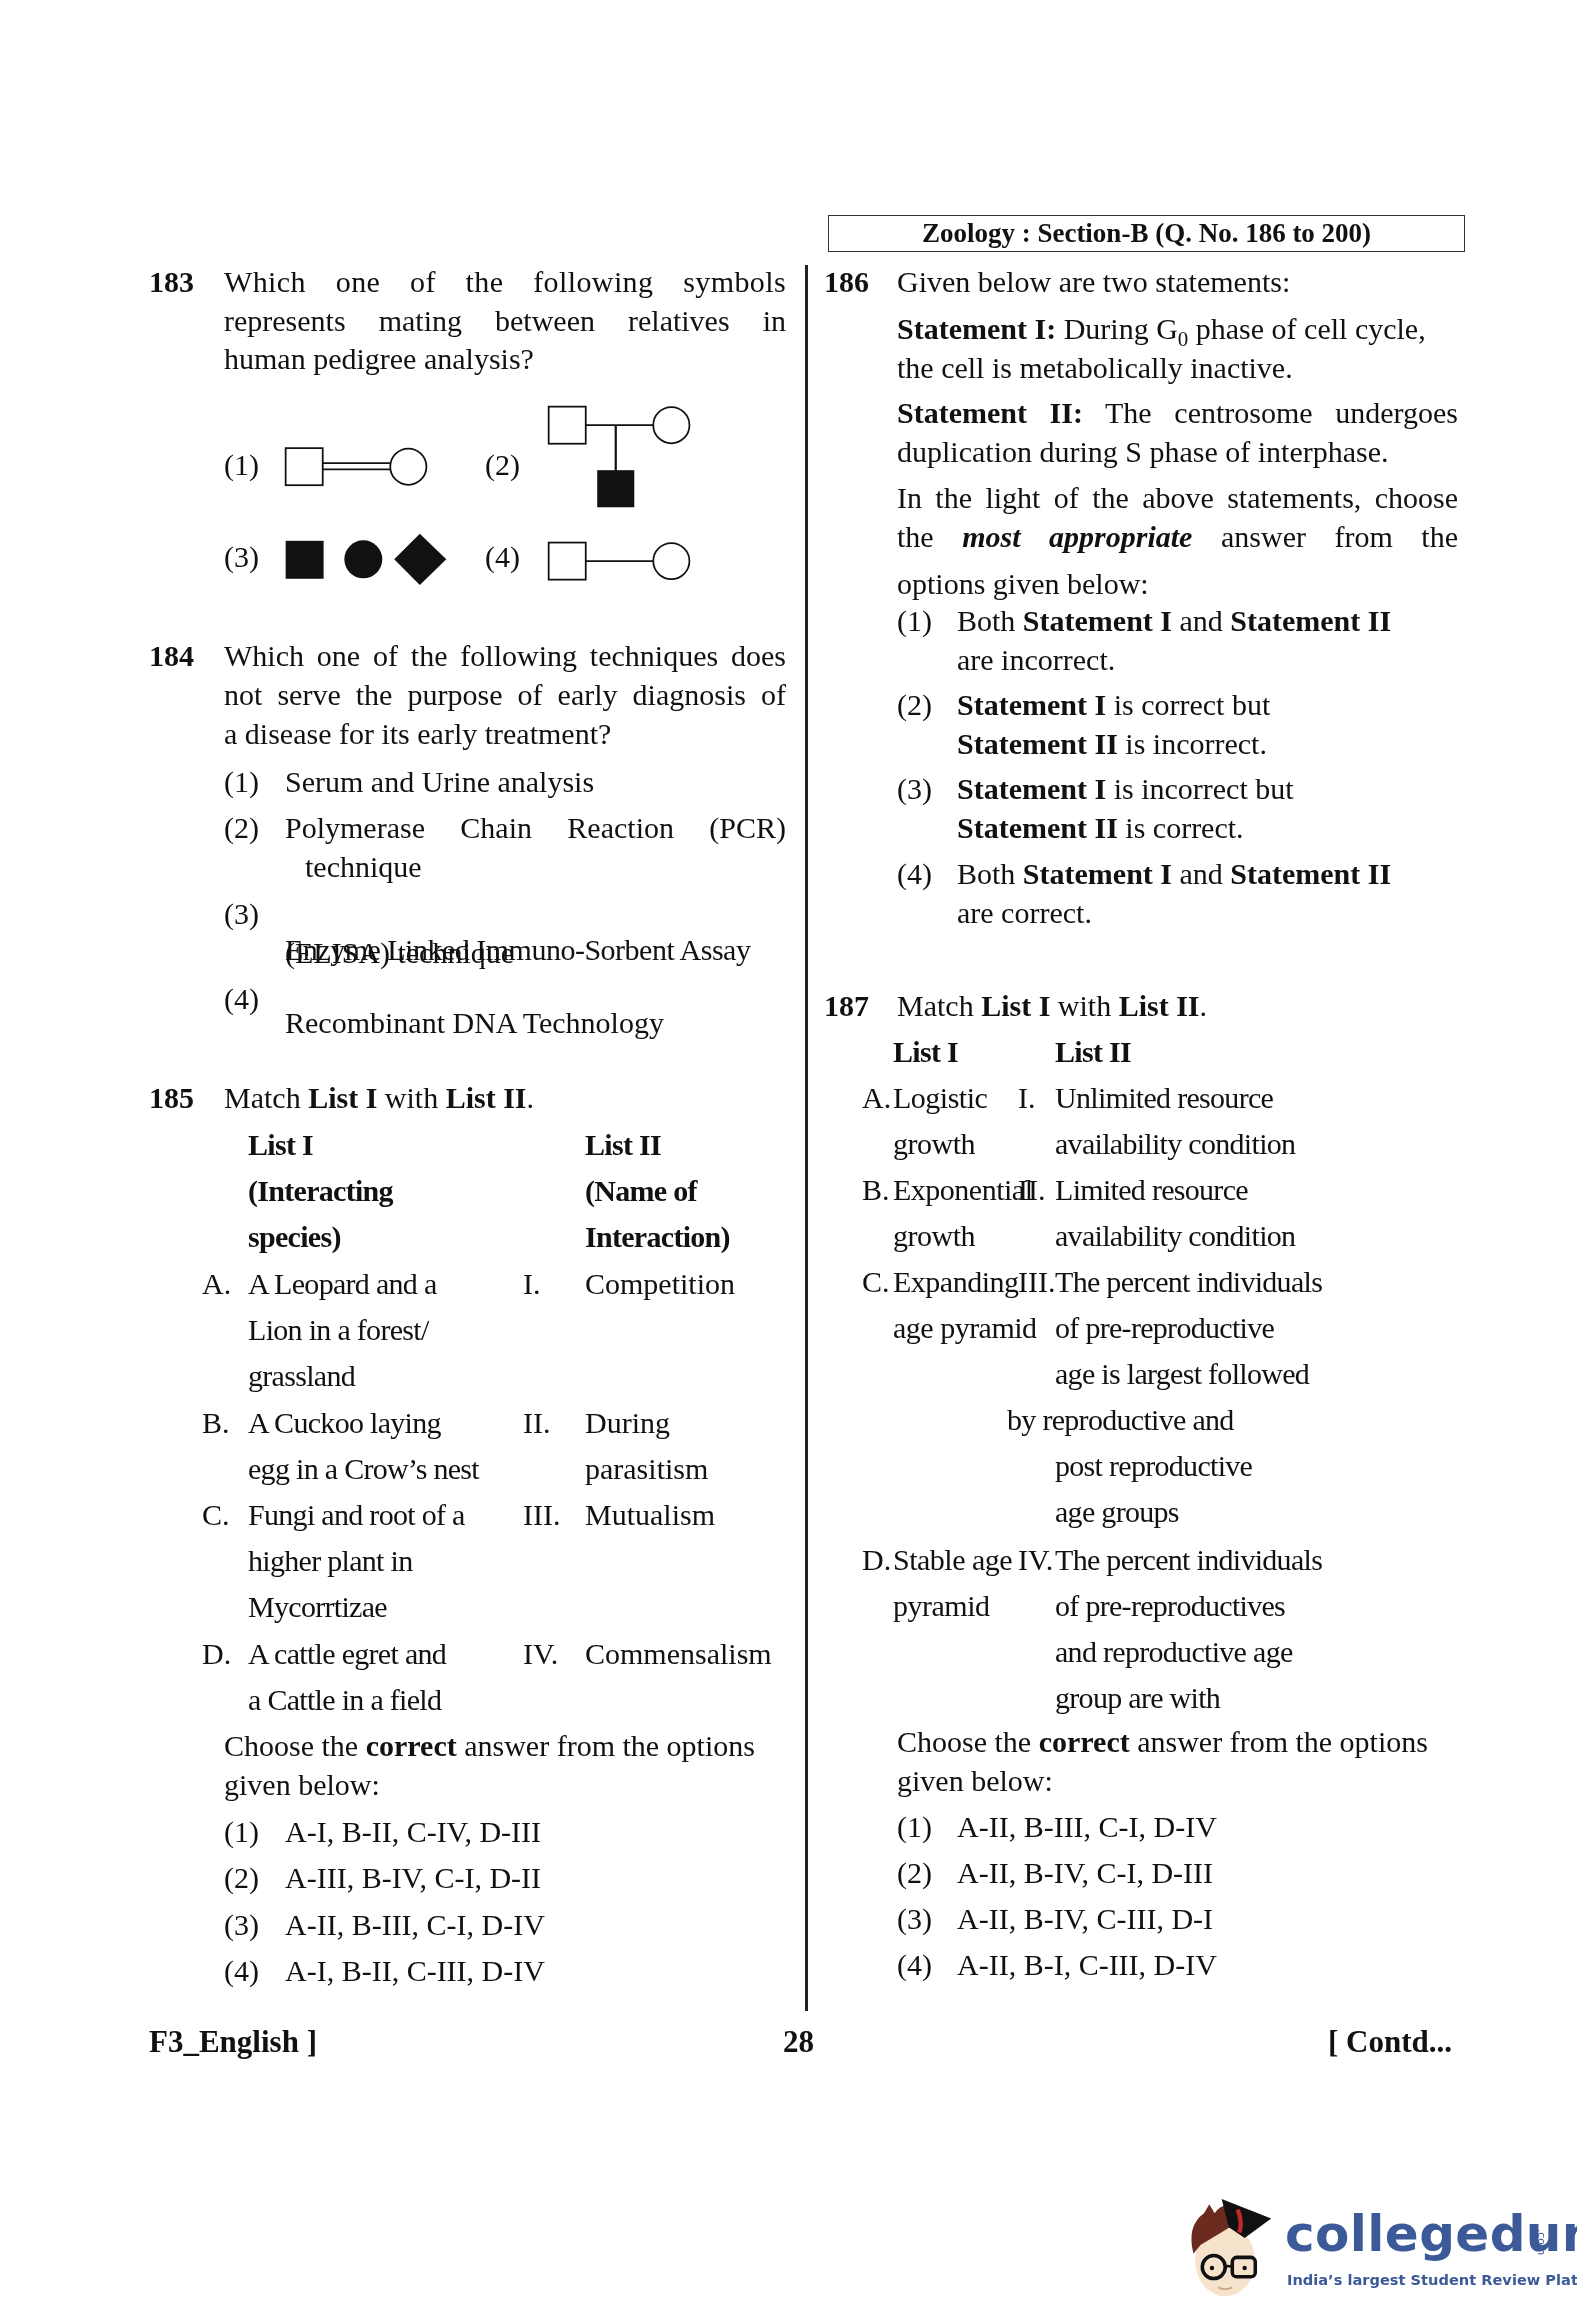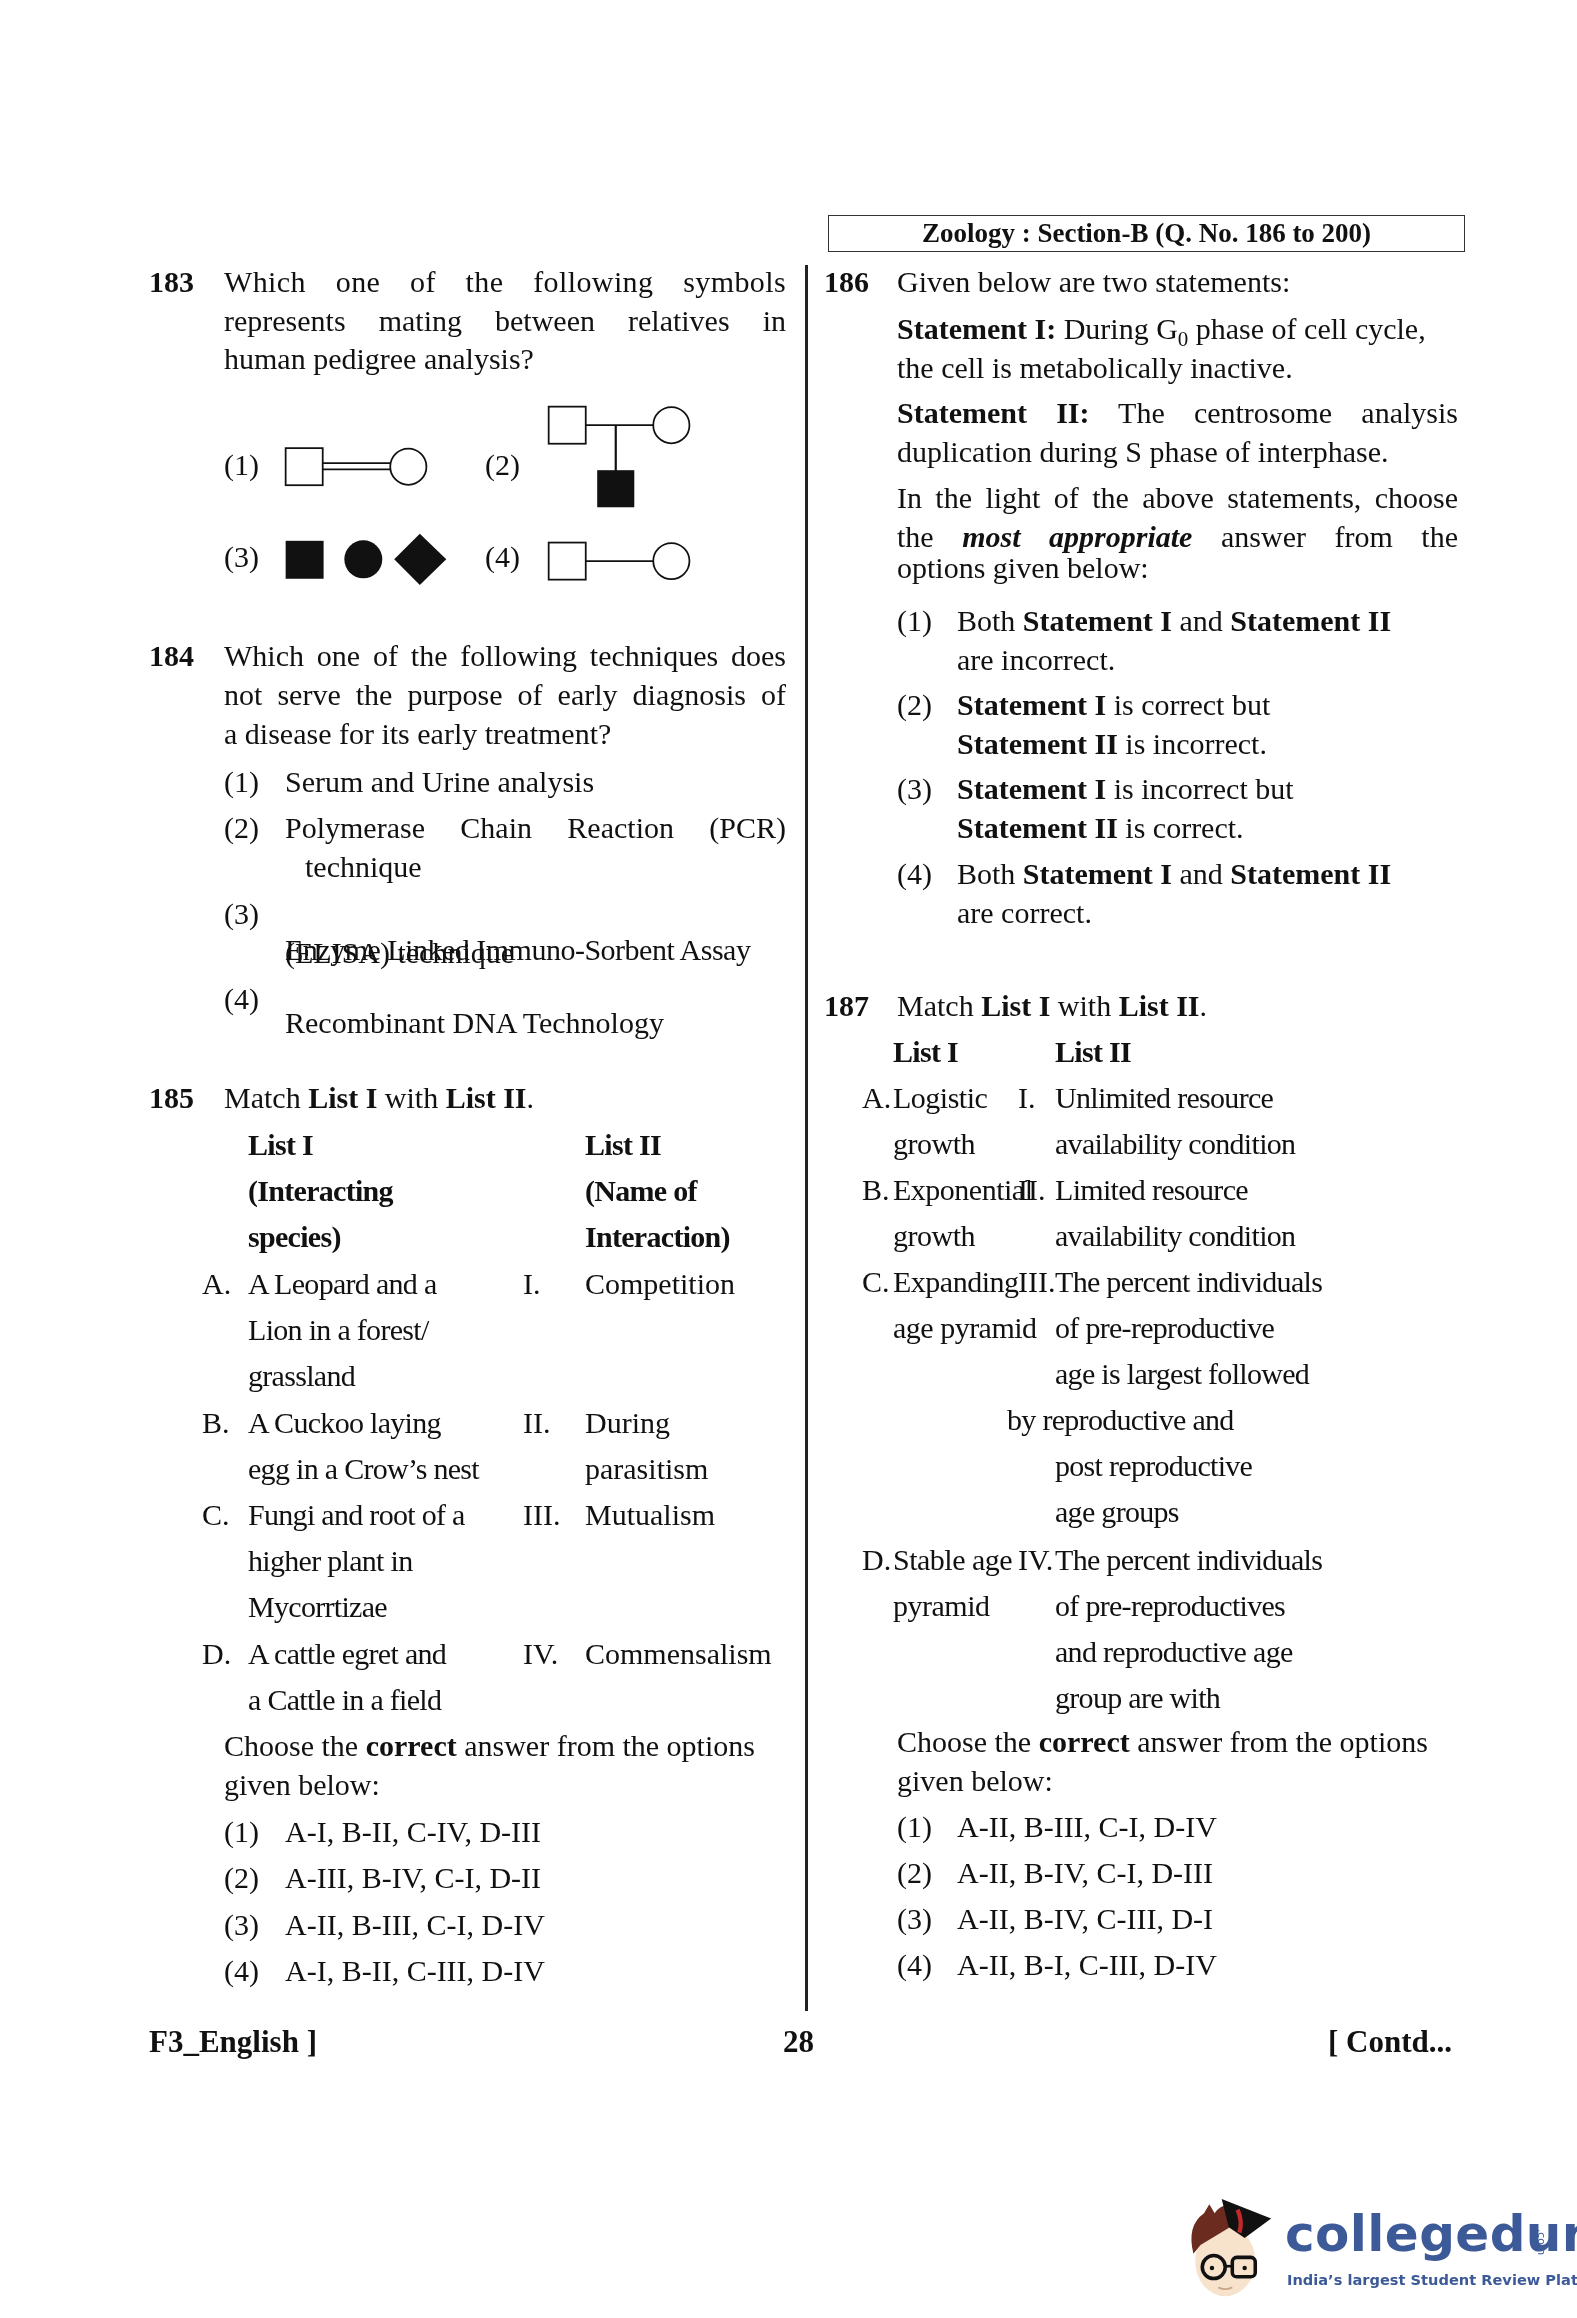--- a/index.html
+++ b/index.html
@@ -167,26 +167,26 @@
   </div>
 </div>
 
 <div>
   <div class="qnum" style="left:824px; top:262px;">186</div>
   <div class="line" style="left:897px; top:262px;">Given below are two statements:</div>
 
   <div class="line" style="left:897px; top:309px;"><b>Statement I:</b><span> During G</span><sub style="font-size:21px; line-height:0;">0</sub><span> phase of cell cycle,</span></div>
   <div class="line" style="left:897px; top:348px;">the cell is metabolically inactive.</div>
 
-  <div class="line just" style="left:897px; top:393px; width:561px;"><b>Statement II:</b><span> The centrosome analysis</span></div>
+  <div class="line just" style="left:897px; top:393px; width:561px;"><b>Statement II:</b><span> The centrosome undergoes</span></div>
   <div class="line" style="left:897px; top:432px;">duplication during S phase of interphase.</div>
 
   <div class="line just" style="left:897px; top:478px; width:561px;">In the light of the above statements, choose</div>
   <div class="line just" style="left:897px; top:517px; width:561px;"><span>the </span><b><i>most appropriate</i></b><span> answer from the</span></div>
-  <div class="line" style="left:897px; top:548px;">options given below:</div>
+  <div class="line" style="left:897px; top:564px;">options given below:</div>
 
   <div>
     <div class="line" style="left:897px; top:601px;">(1)</div>
     <div class="line rich" style="left:957px; top:601px;"><span>Both </span><b>Statement I</b><span> and </span><b>Statement II</b></div>
     <div class="line rich" style="left:957px; top:640px;"><span>are incorrect.</span></div>
   </div>
   <div>
     <div class="line" style="left:897px; top:685px;">(2)</div>
     <div class="line rich" style="left:957px; top:685px;"><b>Statement I</b><span> is correct but</span></div>
     <div class="line rich" style="left:957px; top:724px;"><b>Statement II</b><span> is incorrect.</span></div>

